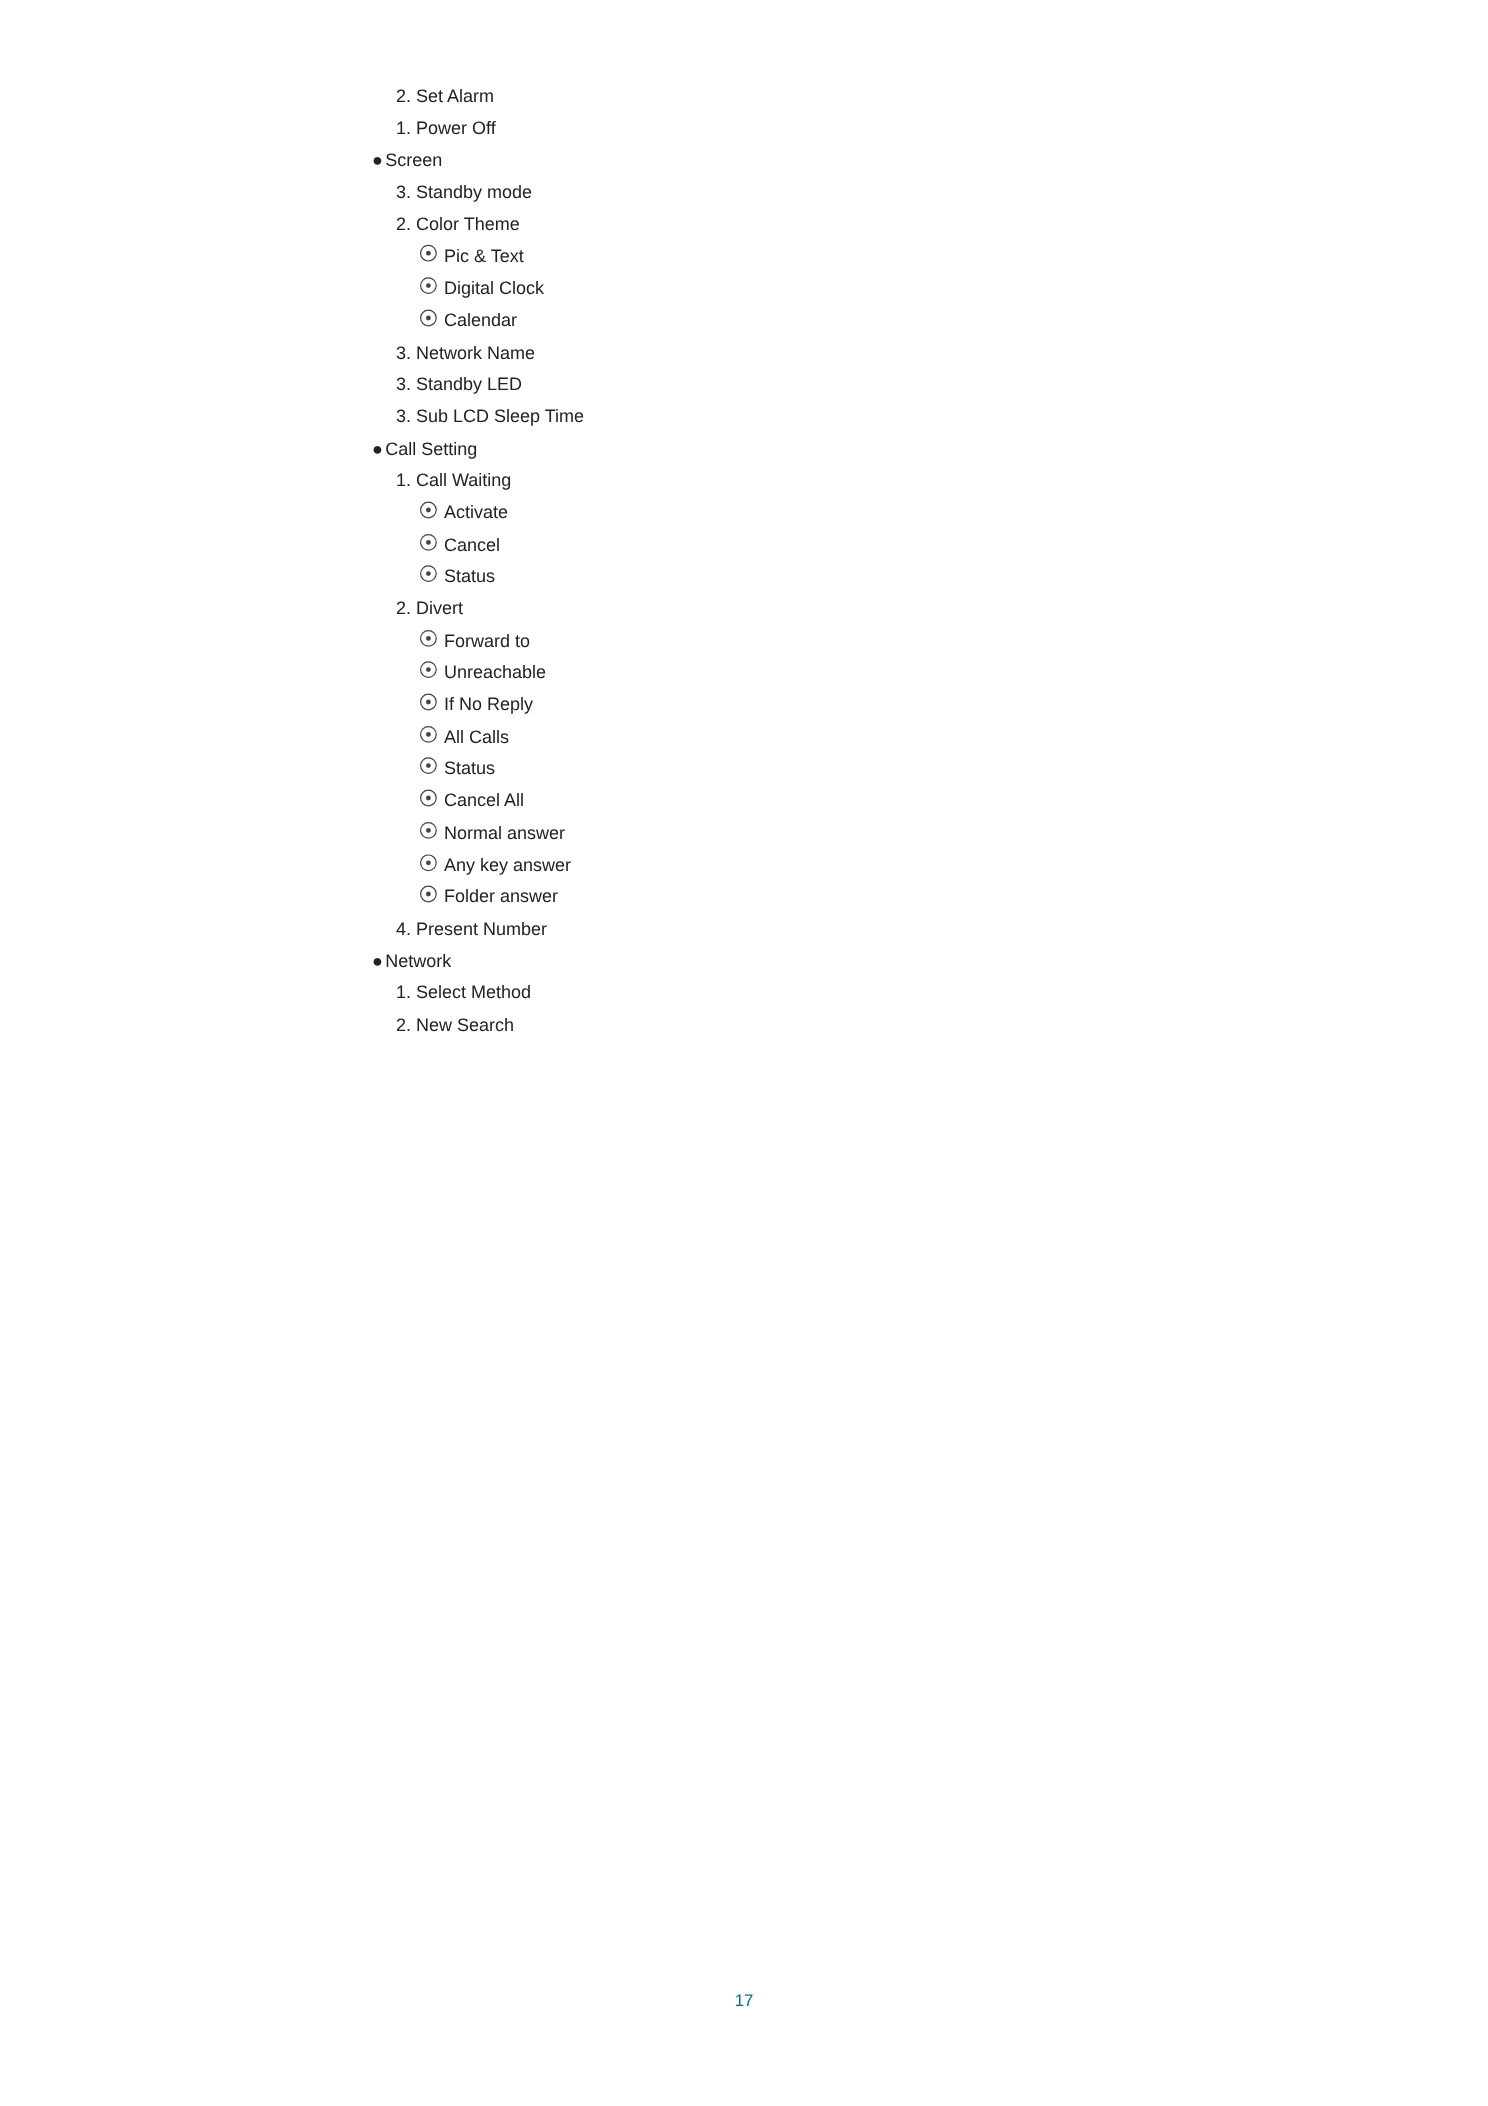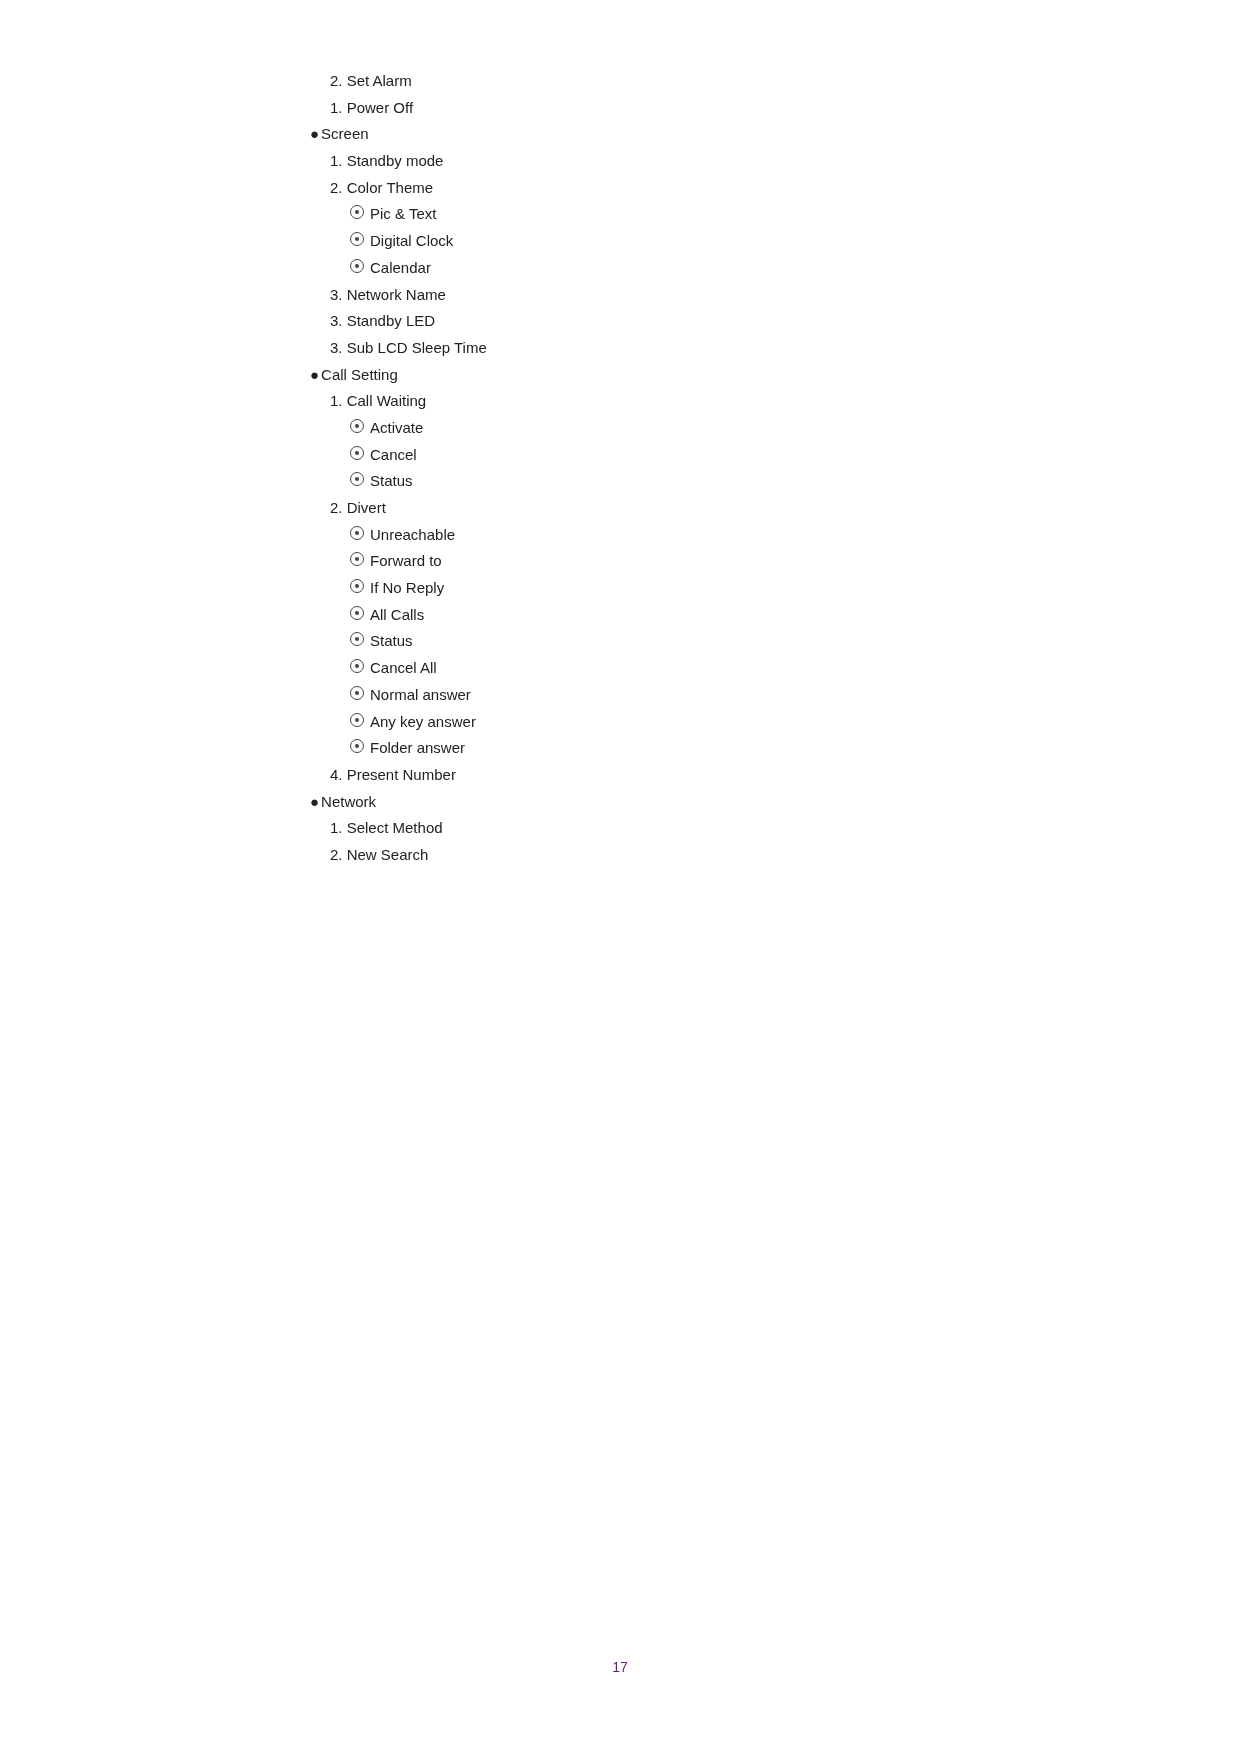--- a/index.html
+++ b/index.html
@@ -50,21 +50,21 @@
       transform: translate(-50%, -50%);
     }
 
     .page-number {
       position: absolute;
       bottom: 80px;
       left: 0;
       right: 0;
       text-align: center;
       font-size: 14px;
-      color: #701a75;
+      color: #0369a1;
     }
 
     .line {
       display: flex;
       align-items: baseline;
       line-height: 1.78;
     }
   </style>
 </head>
 <body>
@@ -75,21 +75,21 @@
         <span>2. Set Alarm</span>
       </div>
       <div class="line" style="padding-left: 20px;">
         <span>1. Power Off</span>
       </div>
       <div class="line" style="padding-left: 0px;">
         <span style="margin-right: 2px;">●</span>
         <span>Screen</span>
       </div>
       <div class="line" style="padding-left: 20px;">
-        <span>1. Standby mode</span>
+        <span>3. Standby mode</span>
       </div>
       <div class="line" style="padding-left: 20px;">
         <span>2. Color Theme</span>
       </div>
       <div class="line" style="padding-left: 40px;">
         <span class="circle-icon"></span>
         <span>Pic &amp; Text</span>
       </div>
       <div class="line" style="padding-left: 40px;">
         <span class="circle-icon"></span>
@@ -125,25 +125,25 @@
       </div>
       <div class="line" style="padding-left: 40px;">
         <span class="circle-icon"></span>
         <span>Status</span>
       </div>
       <div class="line" style="padding-left: 20px;">
         <span>2. Divert</span>
       </div>
       <div class="line" style="padding-left: 40px;">
         <span class="circle-icon"></span>
-        <span>Unreachable</span>
+        <span>Forward to</span>
       </div>
       <div class="line" style="padding-left: 40px;">
         <span class="circle-icon"></span>
-        <span>Forward to</span>
+        <span>Unreachable</span>
       </div>
       <div class="line" style="padding-left: 40px;">
         <span class="circle-icon"></span>
         <span>If No Reply</span>
       </div>
       <div class="line" style="padding-left: 40px;">
         <span class="circle-icon"></span>
         <span>All Calls</span>
       </div>
       <div class="line" style="padding-left: 40px;">

